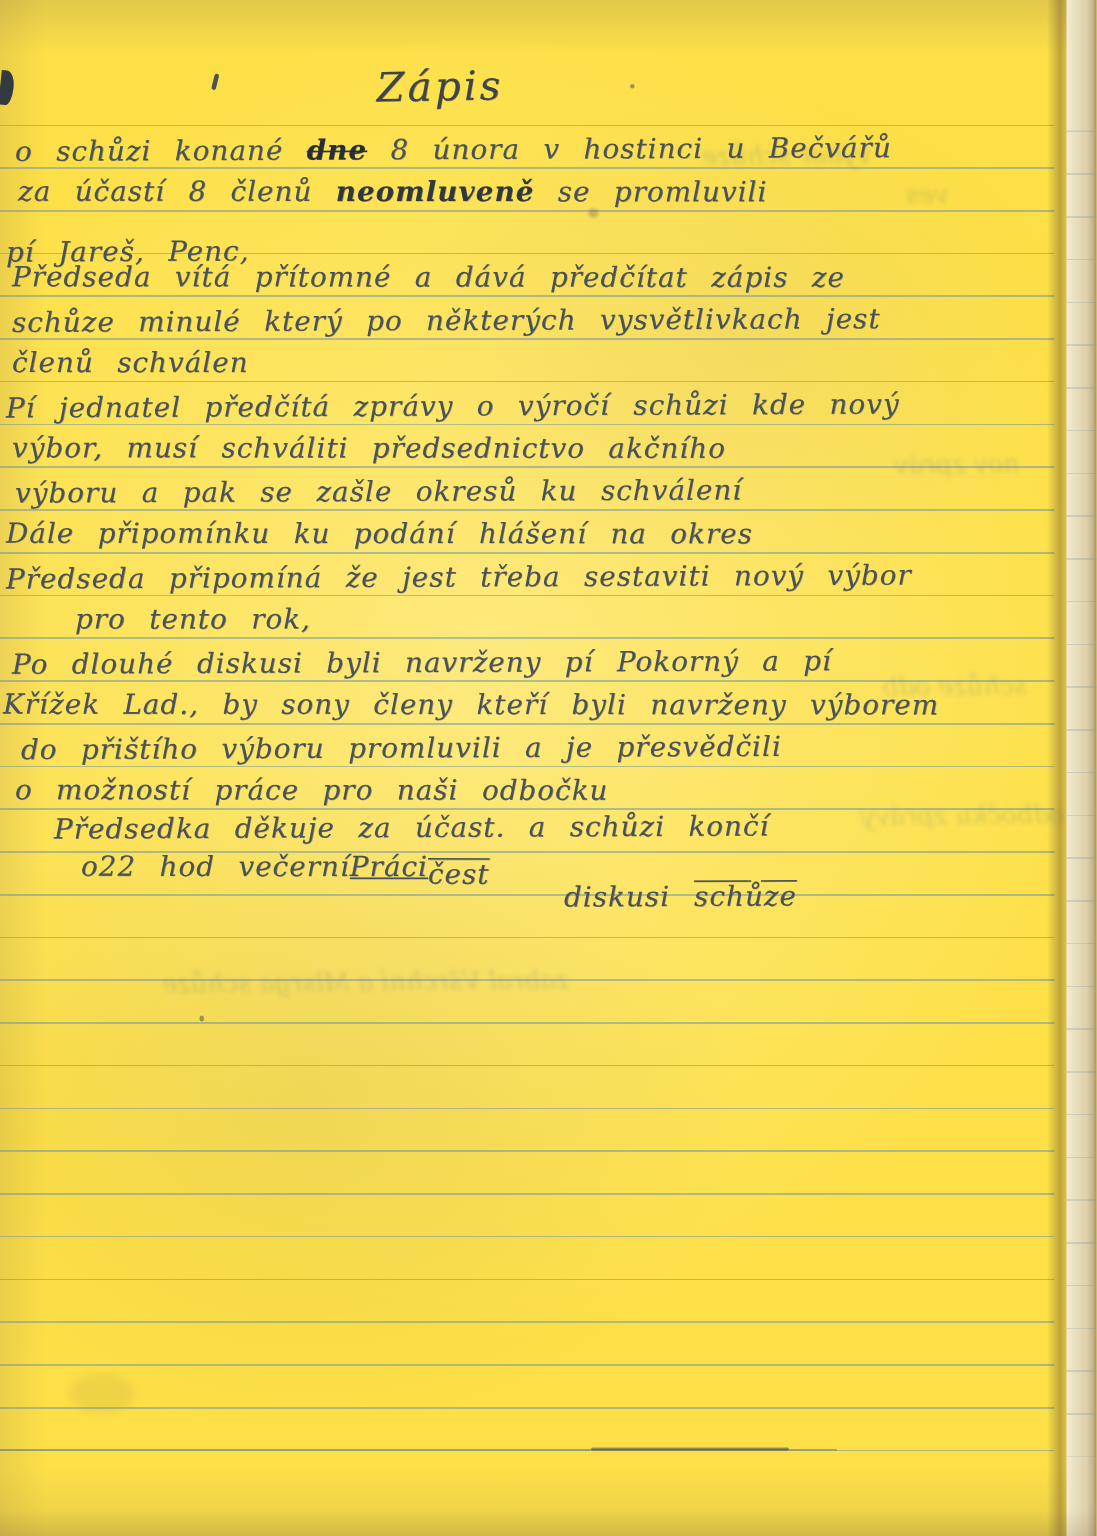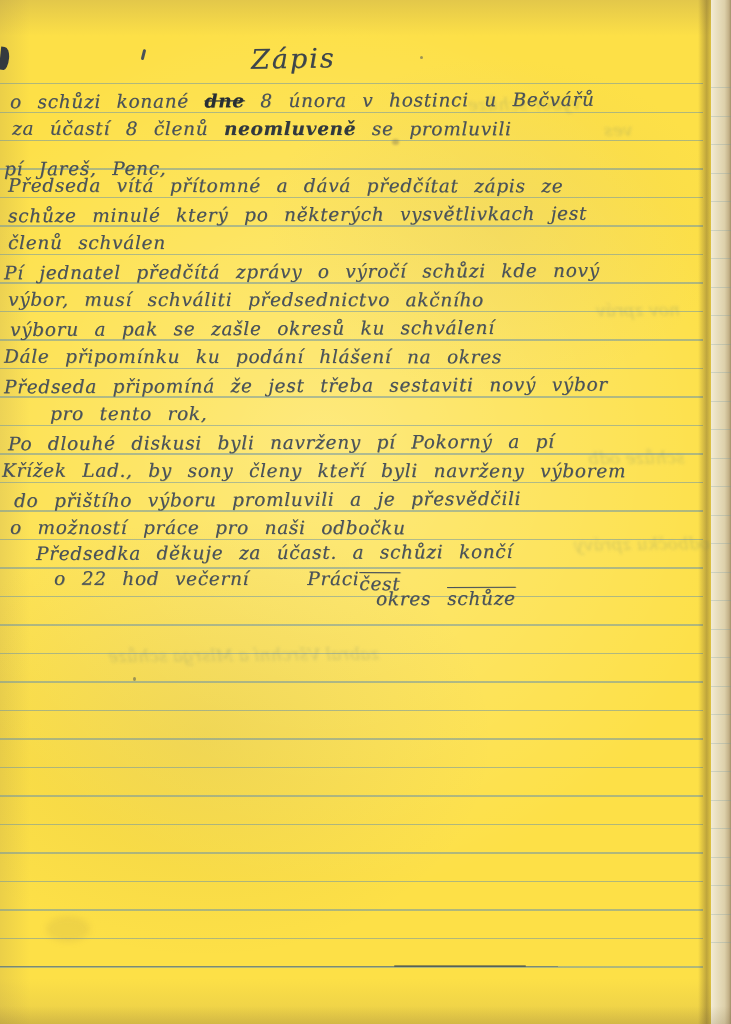--- a/index.html
+++ b/index.html
@@ -134,22 +134,22 @@
       <div class="hw" style="top: 287px; left: 8px;"><span class="seg">výbor, musí schváliti předsednictvo akčního</span></div>
       <div class="hw" style="top: 316px; left: 10px;"><span class="seg">výboru a pak se zašle okresů ku schválení</span></div>
       <div class="hw" style="top: 344px; left: 4px;"><span class="seg">Dále připomínku ku podání hlášení na okres</span></div>
       <div class="hw" style="top: 373px; left: 4px;"><span class="seg">Předseda připomíná že jest třeba sestaviti nový výbor</span></div>
       <div class="hw" style="top: 401px; left: 10px; margin-left: 40px;"><span class="seg">pro tento rok,</span></div>
       <div class="hw" style="top: 430px; left: 8px;"><span class="seg">Po dlouhé diskusi byli navrženy pí Pokorný a pí</span></div>
       <div class="hw" style="top: 458px; left: 2px;"><span class="seg">Křížek Lad., by sony členy kteří byli navrženy výborem</span></div>
       <div class="hw" style="top: 487px; left: 14px;"><span class="seg">do přištího výboru promluvili a je přesvědčili</span></div>
       <div class="hw" style="top: 515px; left: 10px;"><span class="seg">o možností práce pro naši odbočku</span></div>
       <div class="hw" style="top: 540px; left: 36px;"><span class="seg">Předsedka děkuje za účast. a schůzi končí</span></div>
-      <div class="hw" style="top: 566px; left: 54px;"><span class="seg">o</span><span class="seg" style="margin-left: 16px;">22 hod večerní</span><span class="seg" style="margin-left: 58px;">Práci</span><span class="seg over" style="margin-left: 0; position: relative; top: 5px;">čest</span></div>
-      <div class="hw" style="top: 586px; left: 376px;"><span class="seg">okres</span><span class="seg over" style="margin-left: 16px;">schůze</span></div>
+      <div class="hw" style="top: 566px; left: 54px;"><span class="seg">o</span><span class="seg" style="">22 hod večerní</span><span class="seg" style=" text-decoration: underline;">Práci</span><span class="seg over" style="margin-left: 0; position: relative; top: 5px;">čest</span></div>
+      <div class="hw" style="top: 586px; left: 376px;"><span class="seg">diskusi</span><span class="seg over" style="margin-left: 16px;">schůze</span></div>
     </div>
 
   <div class="ink-blot"></div>
   <div class="tick-mark"></div>
   <div class="stain-a"></div>
   <div class="stain-b"></div>
   <div class="speck-a"></div>
   <div class="speck-b"></div>
   <div class="bottom-vignette"></div>
 

